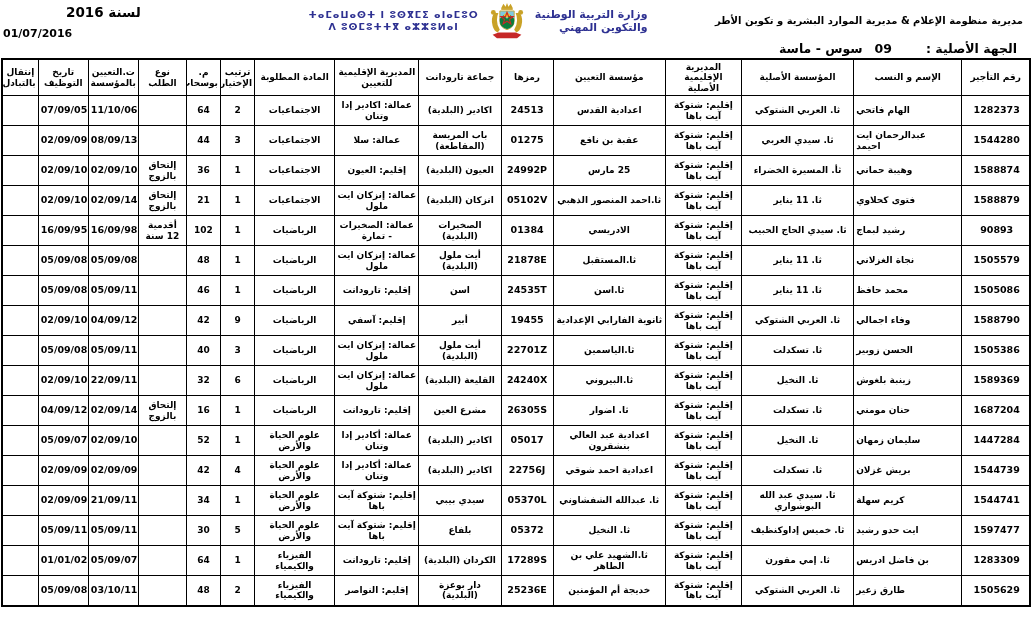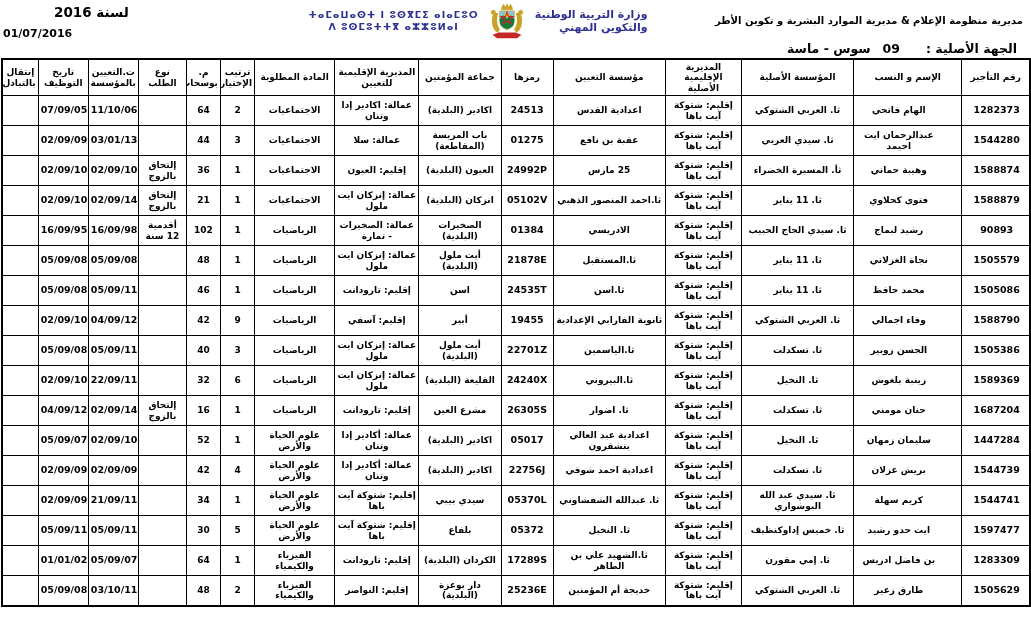--- a/index.html
+++ b/index.html
@@ -4,47 +4,47 @@
 <style>
   html,body{margin:0;padding:0;background:#e8e8e8;}
   .page{
     width:1031px;height:618px;position:relative;overflow:hidden;
     background:#ffffff;color:#000;direction:rtl;
     font-family:"DejaVu Sans",sans-serif;font-weight:bold;
   }
   
   .hdr-right{position:absolute;top:15px;right:8px;width:300px;
     font-size:10px;text-align:center;white-space:nowrap;}
-  .year-label{position:absolute;top:4px;left:54px;font-size:13.5px;}
+  .year-label{position:absolute;top:4px;left:66px;font-size:13.5px;}
   .issue-date{position:absolute;top:27px;left:3px;font-size:11px;direction:ltr;}
   .logo{position:absolute;top:1px;right:413px;width:280px;display:flex;
     align-items:center;justify-content:center;gap:5px;}
   .ministry-ar{font-size:11px;line-height:13px;color:#2e3192;white-space:nowrap;}
   .ministry-tif{font-size:9.5px;line-height:12px;color:#2e3192;text-align:center;white-space:nowrap;letter-spacing:1px;}
   .emblem{flex:0 0 auto;}
   
   .region-line{position:absolute;top:41px;right:14px;display:flex;
     align-items:baseline;font-size:12.5px;}
-  .region-line .code{margin-right:26px;}
+  .region-line .code{margin-right:34px;}
   .region-line .name{margin-right:12px;}
   
   .table-wrap{position:absolute;top:58px;right:0;}
   table{border-collapse:collapse;table-layout:fixed;width:1030px;direction:rtl;
     border:2px solid #000;}
   th,td{border:1px solid #000;font-weight:bold;text-align:center;
     vertical-align:middle;padding:1px 2px;overflow:hidden;}
   thead th{height:33px;font-size:9px;line-height:10.5px;}
   tbody tr{height:30px;}
   tbody td{font-size:9px;line-height:10.5px;}
   col.c0{width:68px}  col.c1{width:108px} col.c2{width:112px} col.c3{width:76px}
   col.c4{width:112px} col.c5{width:52px}  col.c6{width:82px}  col.c7{width:84px}
   col.c8{width:80px}  col.c9{width:34px}  col.c10{width:34px} col.c11{width:48px}
   col.c12{width:50px} col.c13{width:50px} col.c14{width:36px}
   td.c0{direction:ltr;text-align:center;padding-left:4px;font-size:9.5px;}
-  td.c1{text-align:center;padding-right:20px;}
+  td.c1{text-align:left;padding-right:20px;}
   td.c5,td.c12,td.c13{direction:ltr;font-size:9.5px;}
 </style>
 </head>
 <body>
 
 <div class="page">
 
   <div class="hdr-right">مديرية منظومة الإعلام  &amp;  مديرية الموارد البشرية و تكوين الأطر</div>
 
   <div class="logo">
@@ -100,21 +100,21 @@
           <col class="c14">
       </colgroup>
       <thead>
         <tr>
             <th class="c0">رقم التأجير</th>
             <th class="c1">الإسم و النسب</th>
             <th class="c2">المؤسسة الأصلية</th>
             <th class="c3">المديرية الإقليمية الأصلية</th>
             <th class="c4">مؤسسة التعيين</th>
             <th class="c5">رمزها</th>
-            <th class="c6">جماعة المؤمنين</th>
+            <th class="c6">جماعة تارودانت</th>
             <th class="c7">المديرية الإقليمية للتعيين</th>
             <th class="c8">المادة المطلوبة</th>
             <th class="c9">ترتيب الإختيار</th>
             <th class="c10">م. بوسحاب</th>
             <th class="c11">نوع الطلب</th>
             <th class="c12">ت.التعيين بالمؤسسة</th>
             <th class="c13">تاريخ التوظيف</th>
             <th class="c14">إنتقال بالتبادل</th>
           </tr>
       </thead>
@@ -142,21 +142,21 @@
             <td class="c2">ثا. سيدي العربي</td>
             <td class="c3">إقليم: شتوكة آيت باها</td>
             <td class="c4">عقبة بن نافع</td>
             <td class="c5">01275</td>
             <td class="c6">باب المريسة (المقاطعة)</td>
             <td class="c7">عمالة: سلا</td>
             <td class="c8">الاجتماعيات</td>
             <td class="c9">3</td>
             <td class="c10">44</td>
             <td class="c11"></td>
-            <td class="c12">03/01/13</td>
+            <td class="c12">08/09/13</td>
             <td class="c13">02/09/09</td>
             <td class="c14"></td>
           </tr>
           <tr>
             <td class="c0">1588874</td>
             <td class="c1">وهيبة حماني</td>
             <td class="c2">ثأ. المسيرة الخضراء</td>
             <td class="c3">إقليم: شتوكة آيت باها</td>
             <td class="c4">25 مارس</td>
             <td class="c5">24992P</td>

